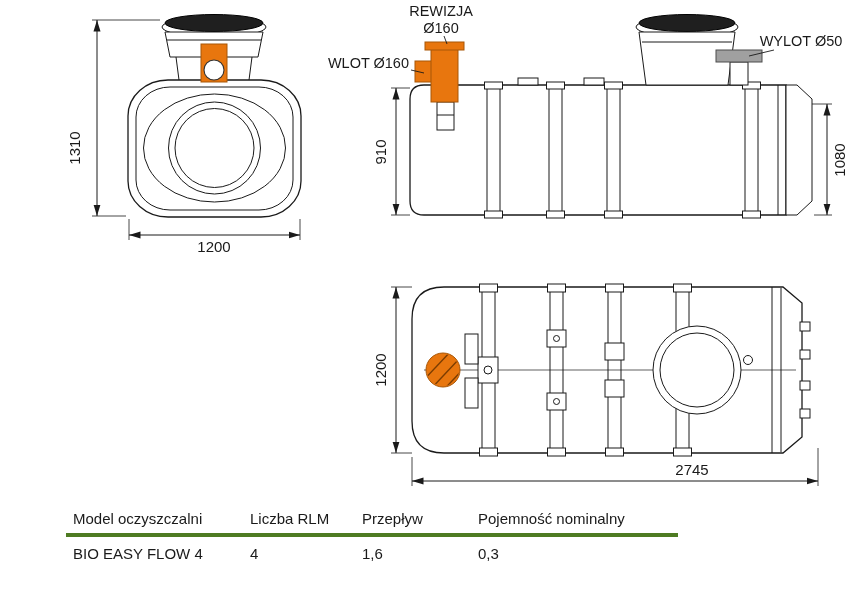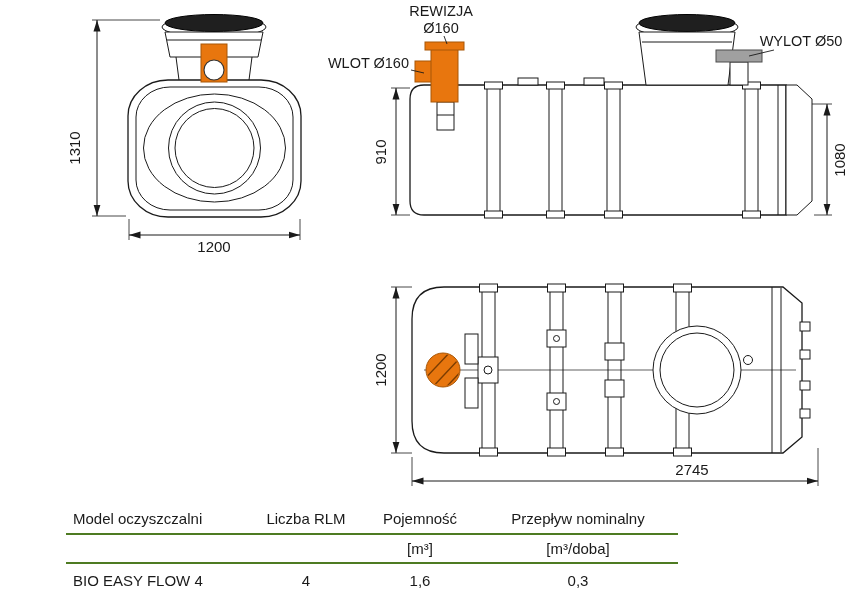--- a/index.html
+++ b/index.html
@@ -18,21 +18,21 @@
   .liddark{fill:#1f1f1f;stroke:#000;stroke-width:1;}
   .gray{fill:#a0a0a0;stroke:#4d4d4d;stroke-width:1;}
   .hatch{stroke:#7a3c02;stroke-width:1.4;}
   .cline{stroke:#1a1a1a;stroke-width:0.7;}
 
   .spec-table{position:absolute;left:18px;top:503px;width:612px;font-size:15px;margin-left:48px;}
   .trow{display:grid;grid-template-columns:184px 112px 116px 200px;align-items:center;}
   .trow.thead{height:30px;}
   .trow.tsub{height:27px;}
   .trow.tdata{height:32px;}
-  .c{text-align:center;white-space:nowrap;}
+  .c{text-align:left;white-space:nowrap;}
   .c.c1{text-align:left;padding-left:7px;}
   .greenline{height:2px;background:#4e7b22;}
 </style>
 </head>
 <body>
 
 <svg width="848" height="500" viewBox="0 0 848 500">
   <defs>
     <marker id="arr" viewBox="0 0 12 9" markerWidth="12" markerHeight="9" refX="11.5" refY="4.5" orient="auto-start-reverse" markerUnits="userSpaceOnUse">
       <path d="M0,1 L11.5,4.5 L0,8 Z" fill="#1a1a1a"></path>
@@ -221,30 +221,24 @@
       <line x1="412" y1="481" x2="818" y2="481" class="dim" marker-start="url(#arr)" marker-end="url(#arr)"></line>
       <text x="692" y="475" text-anchor="middle" class="dimtxt">2745</text>
     </g>
   </g>
 </svg>
 
 <div class="spec-table">
   <div class="trow thead">
     <div class="c c1">Model oczyszczalni</div>
     <div class="c">Liczba RLM</div>
-    <div class="c">Pojemność</div>
-    <div class="c">Przepływ nominalny</div>
+    <div class="c">Przepływ</div>
+    <div class="c">Pojemność nominalny</div>
   </div>
   <div class="greenline"></div>
-  <div class="trow tsub">
-    <div class="c c1"></div>
-    <div class="c"></div>
-    <div class="c">[m³]</div>
-    <div class="c">[m³/doba]</div>
-  </div>
   <div class="greenline"></div>
   <div class="trow tdata">
     <div class="c c1">BIO EASY FLOW 4</div>
     <div class="c">4</div>
     <div class="c">1,6</div>
     <div class="c">0,3</div>
   </div>
 </div>
 
 </body></html>

